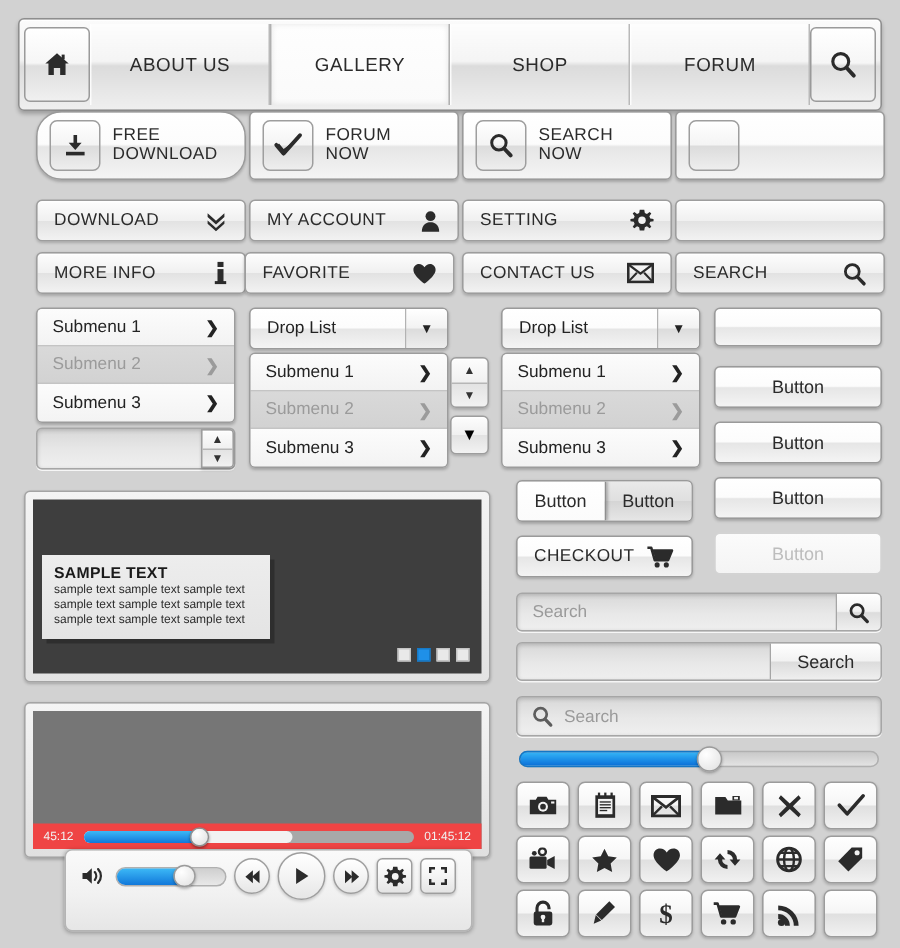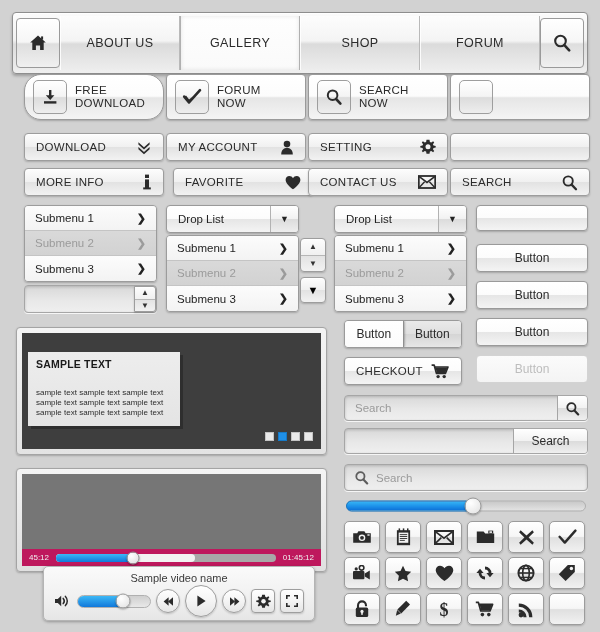--- a/index.html
+++ b/index.html
@@ -197,37 +197,37 @@
     border: 1px solid #a4a4a4; border-radius: 4px; padding: 5px;
     box-shadow: 0 1px 2px rgba(0,0,0,0.22);
   }
   .panel-screen { width: 100%; height: 100%; background: #3e3e3e; position: relative; }
   .caption {
     position: absolute; left: 6px; bottom: 23px; width: 152px;
     background: linear-gradient(to bottom, #ededed, #e4e4e4);
     padding: 6px 8px 8px 8px;
     box-shadow: 3px 3px 0 rgba(0,0,0,0.25);
   }
-  .caption h4 { font-size: 10.5px; color: #1a1a1a; margin-bottom: 18px; letter-spacing: 0.2px; }
+  .caption h4 { font-size: 10.5px; color: #1a1a1a; margin-bottom: 0; letter-spacing: 0.2px; }
   .caption p { font-size: 8px; line-height: 10px; color: #2c2c2c; }
   .dots { position: absolute; right: 8px; bottom: 8px; display: flex; gap: 4px; }
   .dot { width: 9px; height: 9px; background: #e9e9e9; border: 1px solid #c4c4c4; }
   .dot.on { background: #1f90e8; border-color: #1679c6; }
 
   
   .video-outer {
     position: absolute;
     background: linear-gradient(to bottom, #f4f4f4, #e0e0e0);
     border: 1px solid #a4a4a4; border-radius: 4px; padding: 5px;
     box-shadow: 0 1px 2px rgba(0,0,0,0.22);
   }
   .video-screen { width: 100%; height: 100%; background: #767676; position: relative; }
   .video-bar {
     position: absolute; left: 0; right: 0; bottom: 0; height: 17px;
-    background: #be185d; display: flex; align-items: center; padding: 0 7px; gap: 7px;
+    background: #ef4444; display: flex; align-items: center; padding: 0 7px; gap: 7px;
   }
   .vb-time { font-size: 8px; color: #f0f0f0; }
   .vb-track { flex: 1; position: relative; height: 8px; border-radius: 4px; background: #a8a8a8; }
   .vb-buf { position: absolute; left: 0; top: 0; height: 8px; border-radius: 4px; background: #f2f2f2; }
   .vb-fill { position: absolute; left: 0; top: 0; height: 8px; border-radius: 4px;
     background: linear-gradient(to bottom, #3cb8f6, #1178da); }
   .vb-knob { position: absolute; top: 50%; transform: translate(-50%,-50%);
     width: 13px; height: 13px; border-radius: 50%;
     background: radial-gradient(circle at 35% 30%, #ffffff, #dcdcdc);
     border: 1px solid #8f8f8f; box-shadow: 0 1px 2px rgba(0,0,0,0.4); }
@@ -392,21 +392,21 @@
   <div class="labelbtn glossy-flat" style="left:24px; top:168px;">
     <span>MORE INFO</span>
     <span>
       <svg width="10" height="16" viewBox="0 0 10 16">
           <rect x="3" y="0.6" width="4" height="3.4" fill="#2b2b2b"></rect>
           <rect x="3" y="5.4" width="4" height="9" fill="#2b2b2b"></rect>
           <rect x="1.2" y="13.4" width="7.6" height="2" fill="#2b2b2b"></rect>
         </svg>
     </span>
   </div>
-  <div class="labelbtn glossy-flat" style="left:173px; top:168px;">
+  <div class="labelbtn glossy-flat" style="left:163px; top:168px;">
     <span>FAVORITE</span>
     <span>
       <svg width="16" height="15" viewBox="0 0 16 15">
           <path d="M8 14.2 C8 14.2 0.6 9.1 0.6 4.9 C0.6 2.6 2.3 1 4.3 1 C5.9 1 7.2 1.9 8 3.2 C8.8 1.9 10.1 1 11.7 1 C13.7 1 15.4 2.6 15.4 4.9 C15.4 9.1 8 14.2 8 14.2 Z" fill="#2b2b2b"></path>
         </svg>
     </span>
   </div>
   <div class="labelbtn glossy-flat" style="left:308px; top:168px;">
     <span>CONTACT US</span>
     <span>
@@ -752,21 +752,20 @@
           <div class="vb-buf" id="vb-buf" style="width: 63%;"></div>
           <div class="vb-fill" id="vb-fill" style="width: 35%;"></div>
           <div class="vb-knob" id="vb-knob" style="left: 35%;"></div>
         </div>
         <span class="vb-time">01:45:12</span>
       </div>
     </div>
   </div>
 
   <div class="vcontrols" style="left:43px; top:566px; width:272px; height:55px;">
-    <div class="vtitle">Sample video name</div>
     <div class="vrow">
       <span style="margin-right:6px;">
         <svg width="17" height="14" viewBox="0 0 17 14">
             <path d="M1 5 H3.8 L7.2 1.8 V12.2 L3.8 9 H1 Z" fill="#2b2b2b"></path>
             <path d="M9.2 4.4 A4 4 0 0 1 9.2 9.6" fill="none" stroke="#2b2b2b" stroke-width="1.5" stroke-linecap="round"></path>
             <path d="M11.4 2.4 A6.6 6.6 0 0 1 11.4 11.6" fill="none" stroke="#2b2b2b" stroke-width="1.5" stroke-linecap="round"></path>
           </svg>
       </span>
       <div class="vol-track">
         <div class="vol-fill" id="vol-fill" style="width: 62%;"></div>

